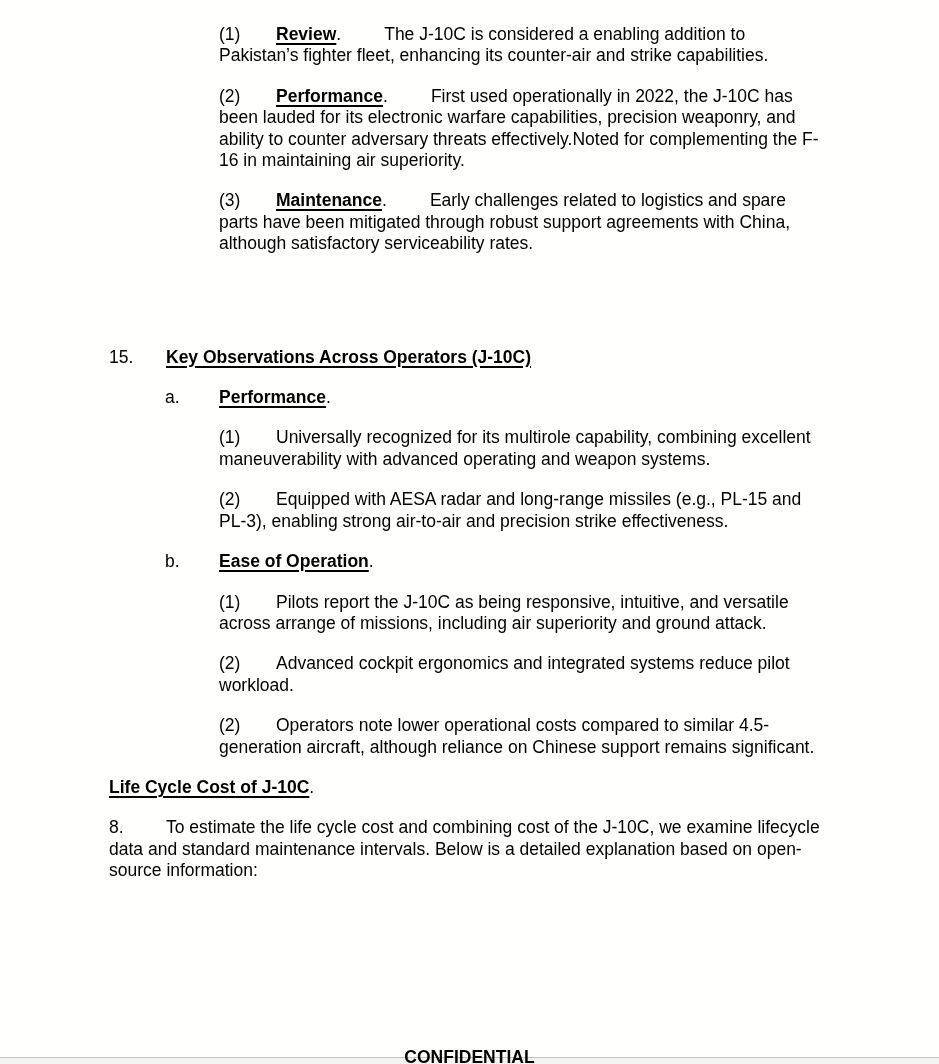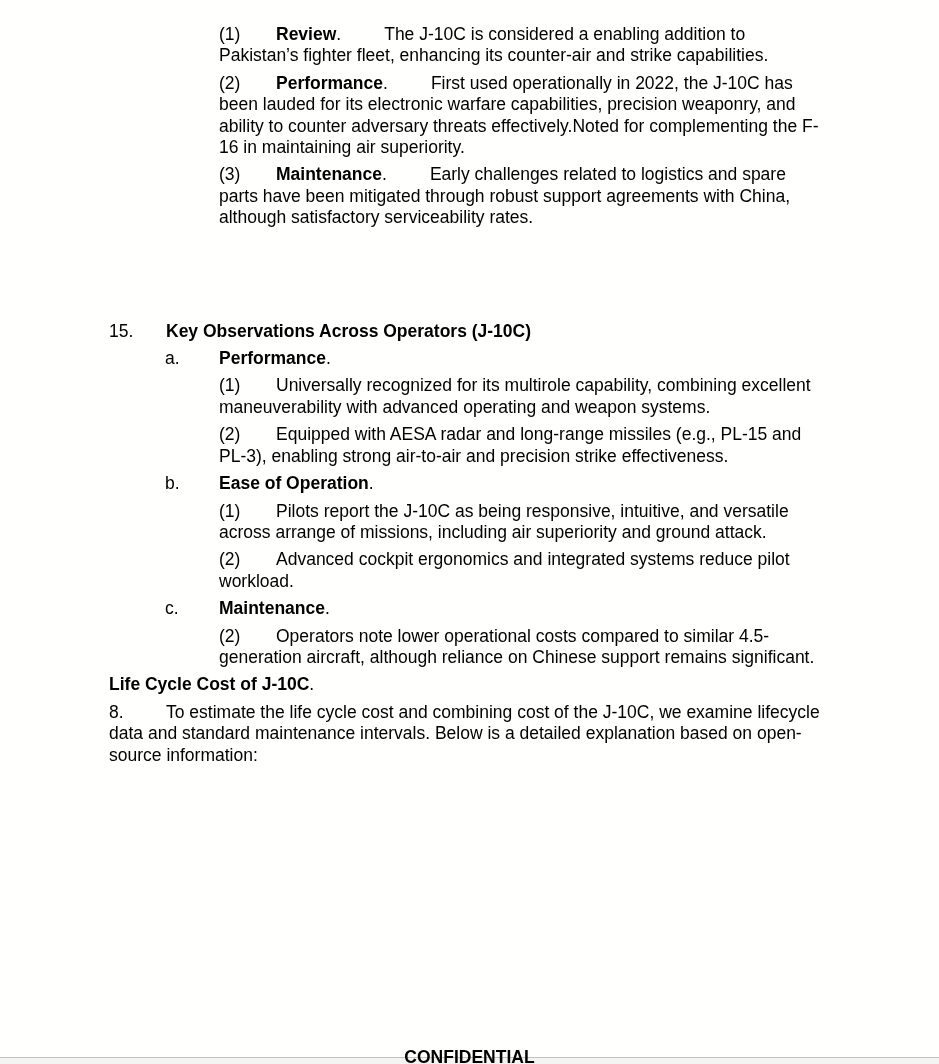--- a/index.html
+++ b/index.html
@@ -10,30 +10,31 @@
     font-size: 17.5px;
     line-height: 21.4px;
     color: #000;
     overflow: hidden;
     position: relative;
   }
   .content {
     padding: 24px 110px 0 109px;
   }
   p { margin: 0; }
-  .mt1 { margin-top: 6px; }
+  .mt1 { margin-top: 19px; }
   .mt3 { margin-top: 92px; }
   
   .lvl2 { padding-left: 110px; }   
   .lvla { padding-left: 56px; }    
   .num  { display: inline-block; width: 57px; }
   .numa { display: inline-block; width: 54px; }
   .tab-gap { display: inline-block; width: 43px; }
   .lbl {
     font-weight: bold;
+    text-decoration: underline;
     text-decoration-thickness: 1.5px;
     text-underline-offset: 3px;
   }
   .footer-wrap {
     position: absolute;
     top: 1047px; left: 0;
     width: 100%;
     text-align: center;
     font-weight: bold;
     z-index: 2;
@@ -71,21 +72,20 @@
   <p class="lvl2 mt1"><span class="num">(1)</span><span>Universally recognized for its multirole capability, combining excellent maneuverability with advanced operating and weapon systems.</span></p>
 
   <p class="lvl2 mt1"><span class="num">(2)</span><span>Equipped with AESA radar and long-range missiles (e.g., PL-15 and PL-3), enabling strong air-to-air and precision strike effectiveness.</span></p>
 
   <p class="lvla mt1"><span class="numa">b.</span><span class="lbl">Ease of Operation</span><span>.</span></p>
 
   <p class="lvl2 mt1"><span class="num">(1)</span><span>Pilots report the J-10C as being responsive, intuitive, and versatile across arrange of missions, including air superiority and ground attack.</span></p>
 
   <p class="lvl2 mt1"><span class="num">(2)</span><span>Advanced cockpit ergonomics and integrated systems reduce pilot workload.</span></p>
 
-  <p class="lvla mt1"><span class="numa">c.</span><span class="lbl">Maintenance</span><span>.</span></p>
 
 
   <p class="lvl2 mt1"><span class="num">(2)</span><span>Operators note lower operational costs compared to similar 4.5-generation aircraft, although reliance on Chinese support remains significant.</span></p>
 
   <p class="mt1"><span class="lbl">Life Cycle Cost of J-10C</span><span>.</span></p>
 
   <p class="mt1"><span class="num">8.</span><span>To estimate the life cycle cost and combining cost of the J-10C, we examine lifecycle data and standard maintenance intervals. Below is a detailed explanation based on open-source information:</span></p>
 
 </div>
 

